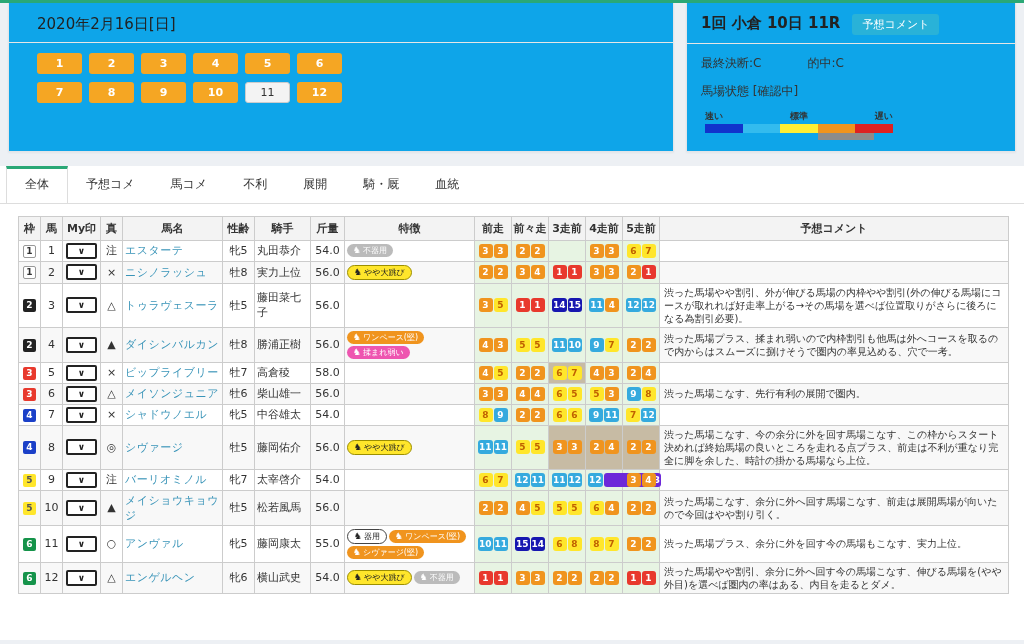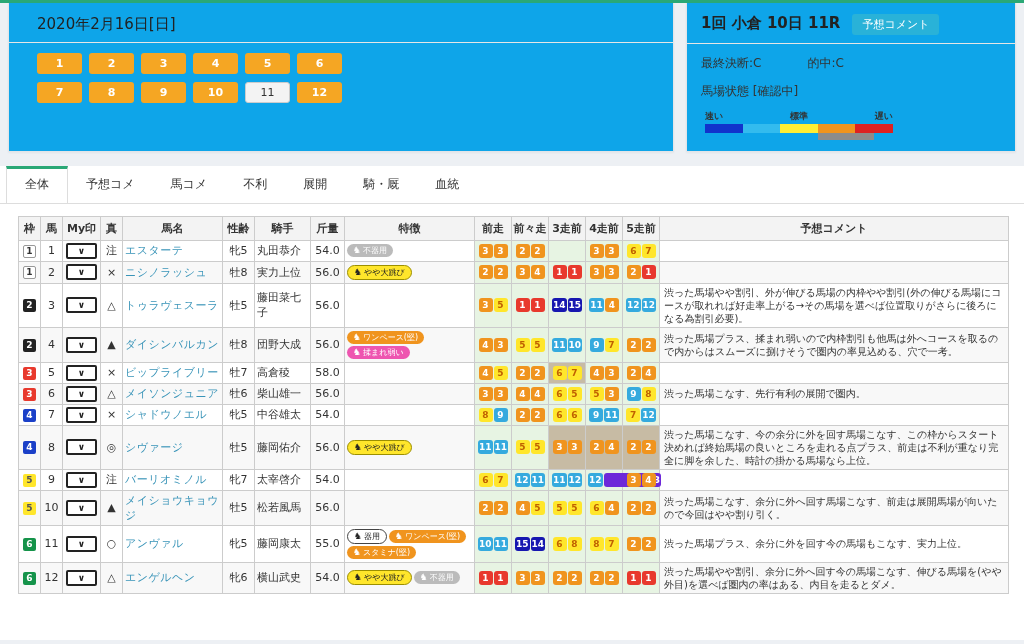--- a/index.html
+++ b/index.html
@@ -289,21 +289,21 @@
         </tr>
         <tr>
           <td class="center"><span class="waku waku-black">2</span></td>
           <td class="center">4</td>
           <td class="center">
             <div class="mysel">∨</div>
           </td>
           <td class="center">▲</td>
           <td><span class="horse-name">ダイシンバルカン</span></td>
           <td class="center">牡8</td>
-          <td>団野大成</td>
+          <td>勝浦正樹</td>
           <td class="center">56.0</td>
           <td><span class="trait trait-orange">
               <span class="hicon">♞</span>
               <span>ワンペース(堅)</span>
             </span><span class="trait trait-pink">
               <span class="hicon">♞</span>
               <span>揉まれ弱い</span>
             </span></td>
           <td class="run"><span class="runbadge">
               <span class="part" style="background: rgb(240, 148, 30); color: rgb(255, 255, 255);">4</span>
@@ -546,21 +546,21 @@
           <td>藤岡康太</td>
           <td class="center">55.0</td>
           <td><span class="trait trait-white">
               <span class="hicon">♞</span>
               <span>器用</span>
             </span><span class="trait trait-orange">
               <span class="hicon">♞</span>
               <span>ワンペース(堅)</span>
             </span><span class="trait trait-orange">
               <span class="hicon">♞</span>
-              <span>スタミナ(堅)</span>
+              <span>シヴァージ(堅)</span>
             </span></td>
           <td class="run"><span class="runbadge">
               <span class="part" style="background: rgb(53, 170, 222); color: rgb(255, 255, 255);">10</span>
               <span class="part" style="background: rgb(53, 170, 222); color: rgb(255, 255, 255);">11</span>
             </span></td>
           <td class="run"><span class="runbadge">
               <span class="part" style="background: rgb(23, 23, 176); color: rgb(255, 255, 255);">15</span>
               <span class="part" style="background: rgb(23, 23, 176); color: rgb(255, 255, 255);">14</span>
             </span></td>
           <td class="run"><span class="runbadge">

